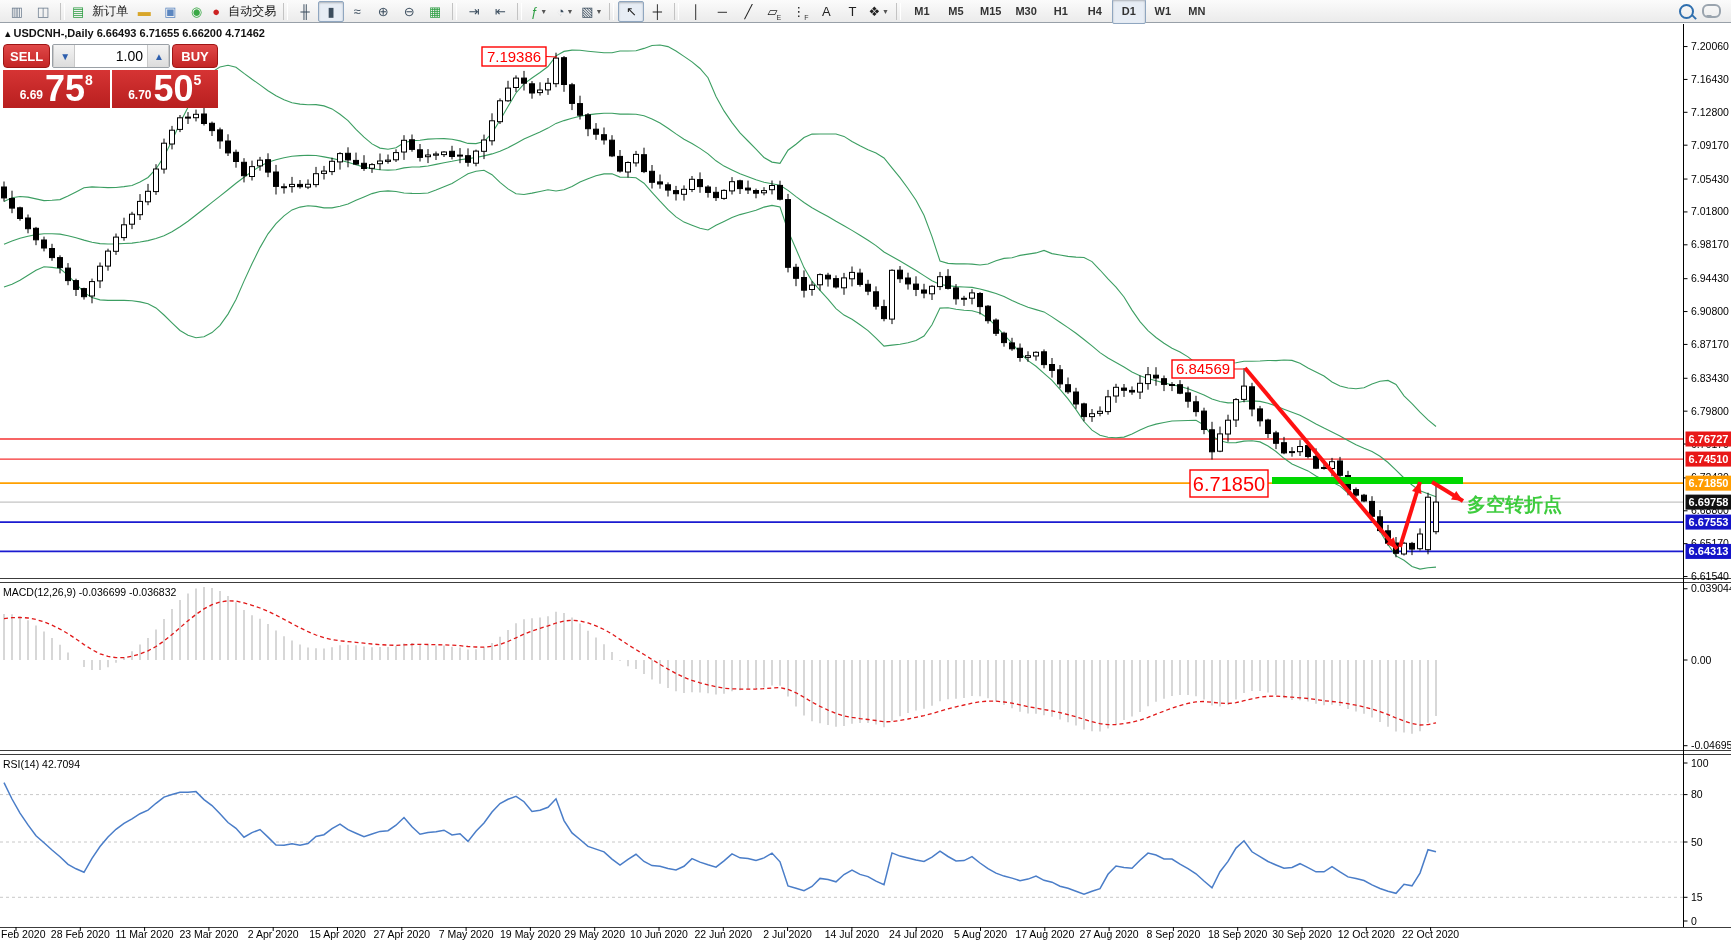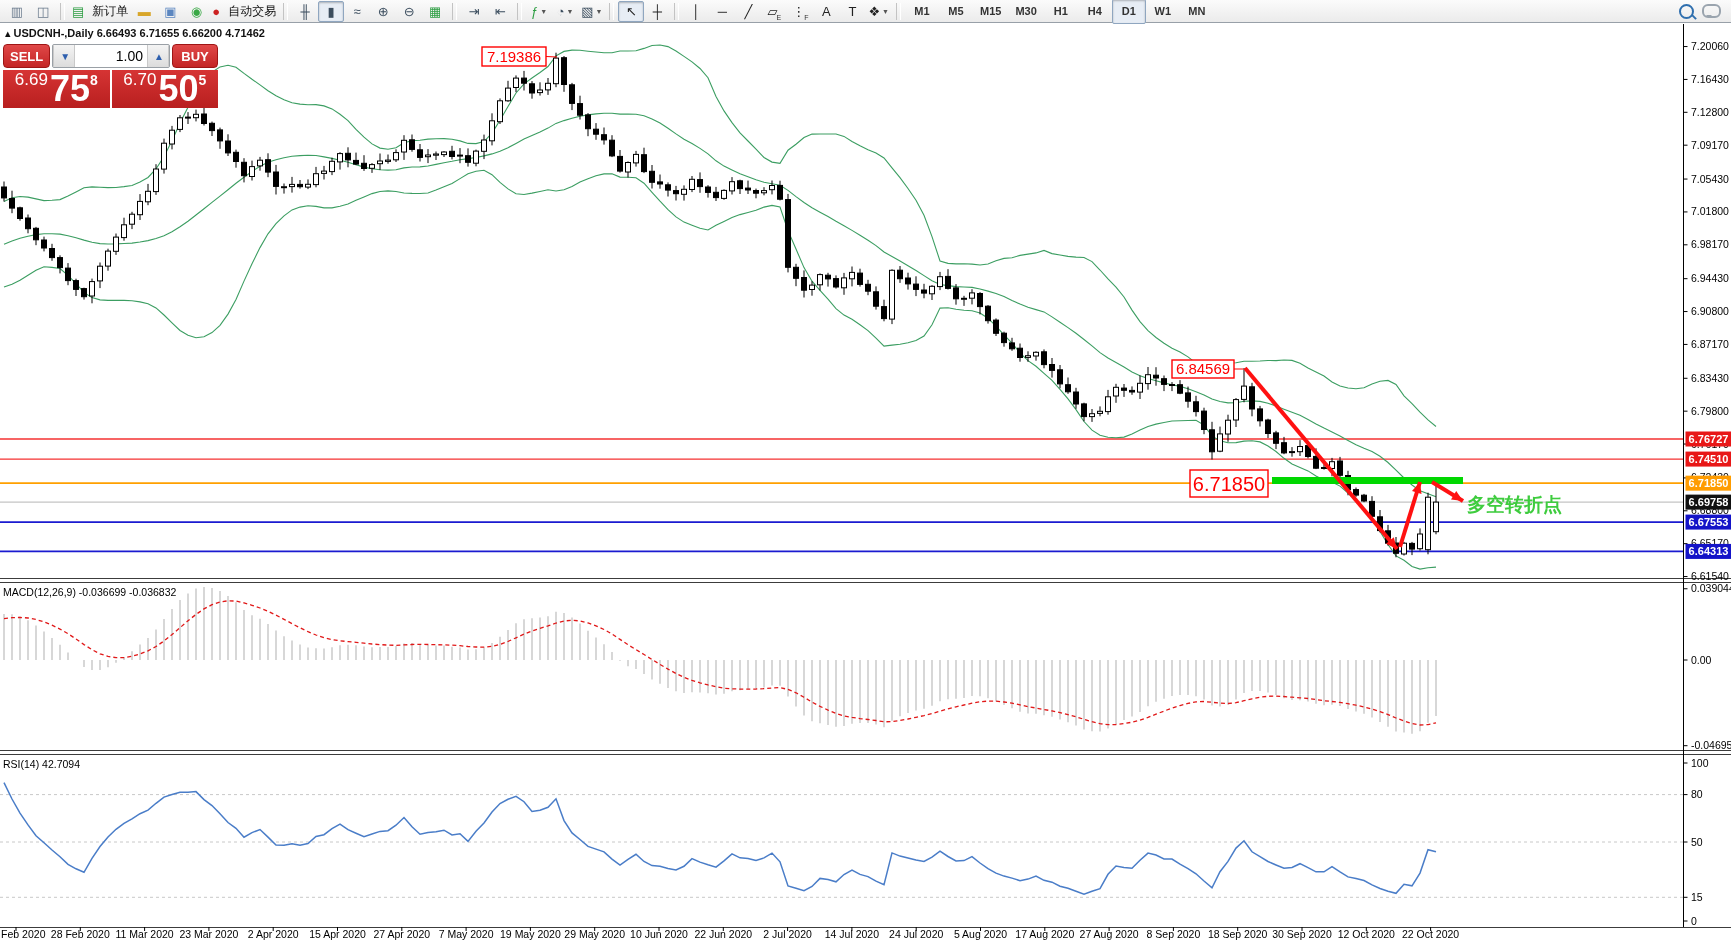--- a/index.html
+++ b/index.html
@@ -31,21 +31,21 @@
   
   #trade-widget{position:absolute;top:44px;left:3px;width:215px;z-index:4;font-family:"Liberation Sans",sans-serif;}
   .tw-top{display:flex;height:24px;gap:2px;}
   .tw-btn{flex:0 0 46px;background:linear-gradient(#e04848,#c42525);border:1px solid #9e1515;
     border-radius:4px;color:#fff;font-size:13px;font-weight:bold;cursor:pointer;}
   .tw-vol{flex:1;display:flex;background:#fff;border:1px solid #9aa0a6;border-radius:2px;overflow:hidden;}
   .vol-btn{width:22px;border:none;background:linear-gradient(#f4f4f4,#dcdcdc);color:#2d5fae;font-size:10px;cursor:pointer;border-left:1px solid #c9c9c9;border-right:1px solid #c9c9c9;}
   .tw-vol input{flex:1;border:none;outline:none;text-align:right;font-size:14px;padding:0 4px 0 0;min-width:0;font-family:"Liberation Sans",sans-serif;}
   .tw-prices{display:flex;margin-top:2px;gap:2px;height:38px;}
   .tw-price{flex:1;background:linear-gradient(#d63434,#b81f1f);color:#fff;display:flex;align-items:flex-end;justify-content:center;padding-bottom:3px;cursor:pointer;}
-  .twp-small{font-size:17px;font-weight:normal;margin-right:2px;margin-bottom:15px;}
+  .twp-small{font-size:12px;font-weight:bold;margin-right:2px;margin-bottom:3px;}
   .twp-big{font-size:36px;font-weight:bold;line-height:.85;}
   .twp-sup{font-size:14px;font-weight:bold;align-self:flex-start;margin-top:2px;}
 </style>
 </head>
 <body>
 
 <div id="app">
   <div id="toolbar">
       <div class="tb-item">
         <span class="tb-glyph" style="color: rgb(107, 123, 141);">▥</span>

